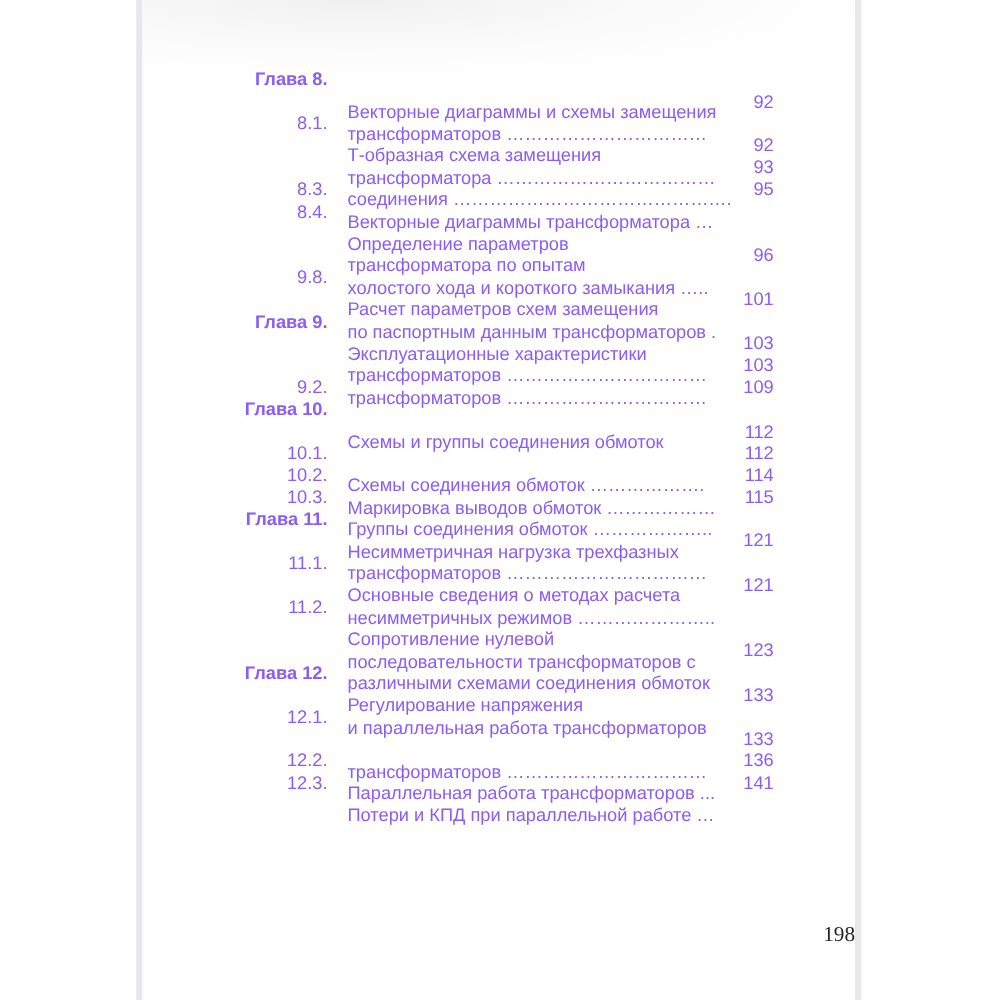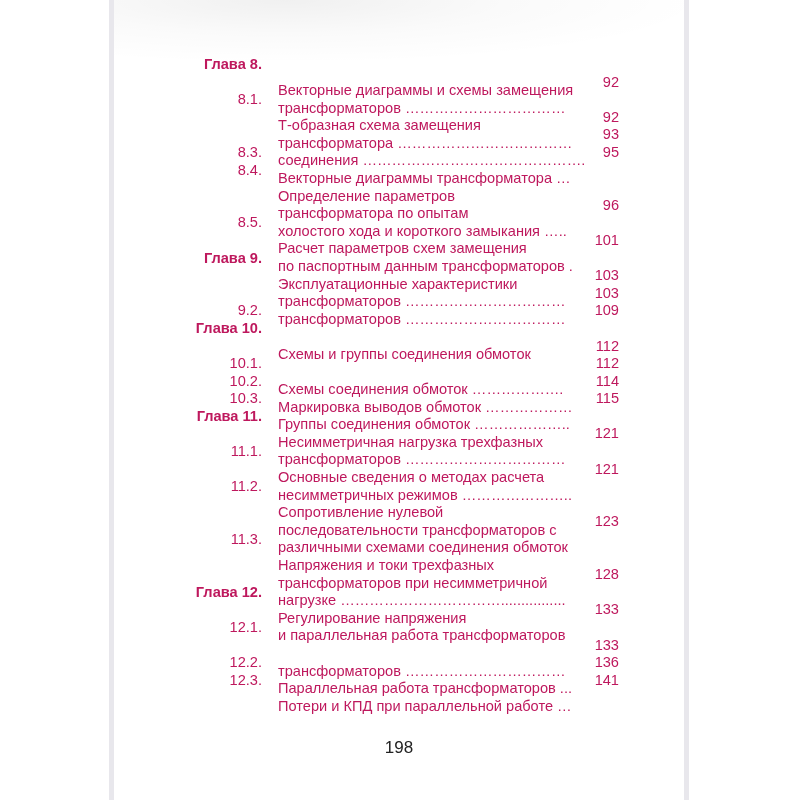--- a/index.html
+++ b/index.html
@@ -39,21 +39,21 @@
       left: 0; top: 0;
       width: 570px; height: 60px;
       background: radial-gradient(ellipse at 30% 0%, rgba(0,0,0,0.06) 0%, rgba(0,0,0,0.02) 40%, rgba(255,255,255,0) 75%);
     }
     .toc {
       position: absolute;
       left: 0; top: 56px;
       width: 570px;
       font-family: "Liberation Sans", sans-serif;
       font-size: 14.6px;
-      color: #be185d;
+      color: #8b5cf6;
     }
     .row {
       position: relative;
       height: 17.6px;
       line-height: 17.6px;
       white-space: nowrap;
     }
     .num {
       position: absolute;
       right: 422px;
@@ -67,22 +67,22 @@
     }
     .page-ref {
       position: absolute;
       right: 65px;
       text-align: center;
     }
     .folio {
       position: absolute;
       left: 0; top: 738px;
       width: 570px;
-      text-align: center;
-      font-family: Liberation Sans, sans-serif;
+      text-align: right;
+      font-family: Liberation Serif, serif;
       font-size: 17px;
       color: #222222;
     }
   </style>
 </head>
 <body>
 
 <div class="frame">
   <div class="page-edge-left"></div>
   <div class="page-edge-right"></div>
@@ -130,21 +130,21 @@
           <div class="row">
             <span class="text">трансформатора по опытам</span>
           </div>
           <div class="row">
             <span class="text">холостого хода и короткого замыкания …..</span>
             <span class="page-ref">96</span>
           </div>
         </div>
         <div>
           <div class="row">
-            <span class="num">8.5.</span>
+            <span class="num">9.8.</span>
             <span class="text">Расчет параметров схем замещения</span>
           </div>
           <div class="row">
             <span class="text">по паспортным данным трансформаторов .</span>
             <span class="page-ref">101</span>
           </div>
         </div>
         <div>
           <div class="row">
             <span class="num chapter">Глава 9.</span>
@@ -221,33 +221,20 @@
           <div class="row">
             <span class="num">11.2.</span>
             <span class="text">Сопротивление  нулевой</span>
           </div>
           <div class="row">
             <span class="text">последовательности трансформаторов с</span>
           </div>
           <div class="row">
             <span class="text">различными схемами соединения обмоток</span>
             <span class="page-ref">123</span>
-          </div>
-        </div>
-        <div>
-          <div class="row">
-            <span class="num">11.3.</span>
-            <span class="text">Напряжения и токи трехфазных</span>
-          </div>
-          <div class="row">
-            <span class="text">трансформаторов при несимметричной</span>
-          </div>
-          <div class="row">
-            <span class="text">нагрузке ……………………………................</span>
-            <span class="page-ref">128</span>
           </div>
         </div>
         <div>
           <div class="row">
             <span class="num chapter">Глава 12.</span>
             <span class="text">Регулирование напряжения</span>
           </div>
           <div class="row">
             <span class="text">и параллельная работа трансформаторов</span>
             <span class="page-ref">133</span>

